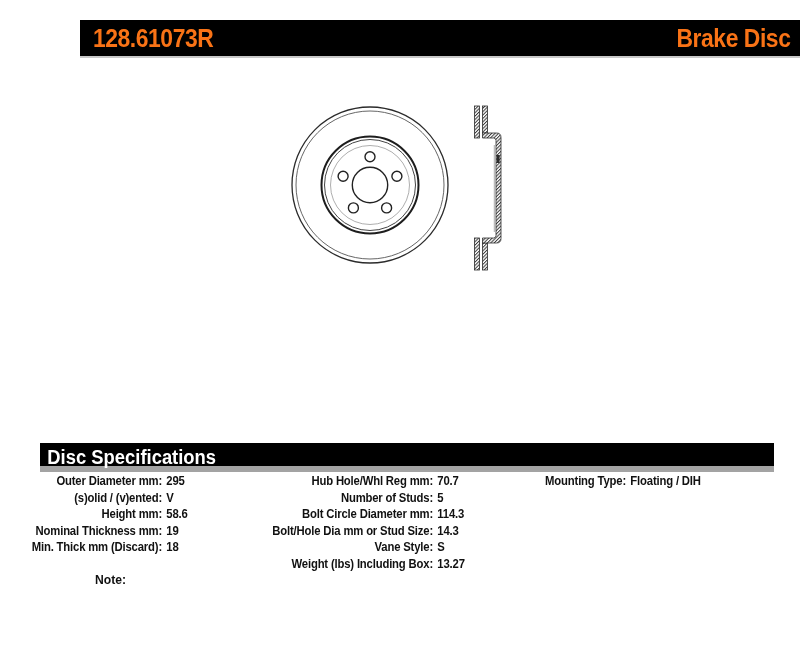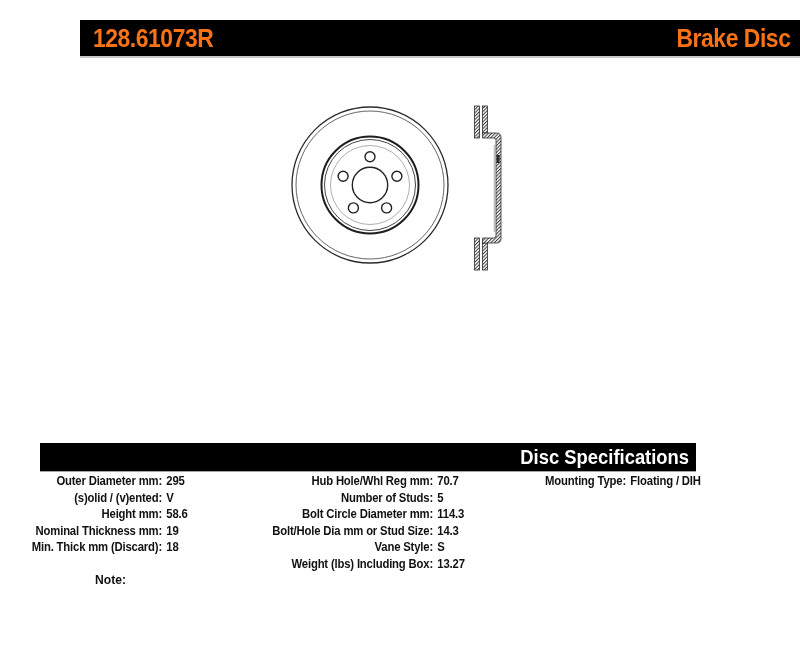--- a/index.html
+++ b/index.html
@@ -51,25 +51,25 @@
   
   .drawing {
     position: absolute;
     left: 285px; top: 95px;
     width: 230px; height: 185px;
   }
   
   .spec-bar {
     position: absolute;
     left: 40px; top: 443px;
-    width: 656px; height: 29px;
+    width: 734px; height: 29px;
     background: #000000;
     color: #ffffff;
-    text-align: right;
-    border-bottom: 1px solid #a3a3a3;
+    text-align: left;
+    border-bottom: 6px solid #a3a3a3;
     box-sizing: border-box;
   }
   .spec-title {
     display: inline-block;
     font-size: 20px;
     font-weight: bold;
     line-height: 28px;
     transform: scaleX(0.92);
     transform-origin: center center;
     white-space: nowrap;

